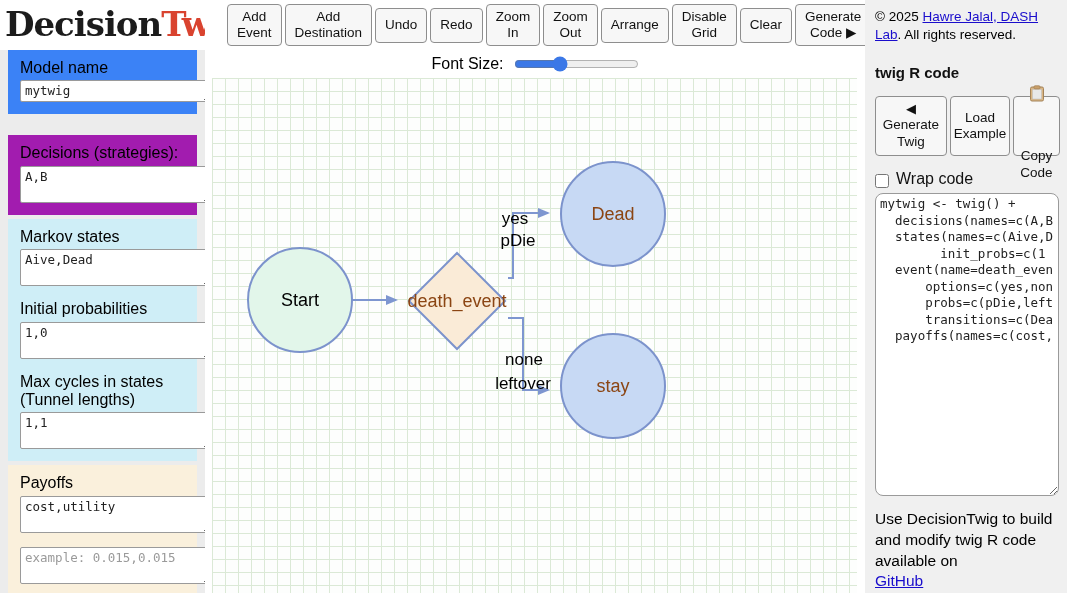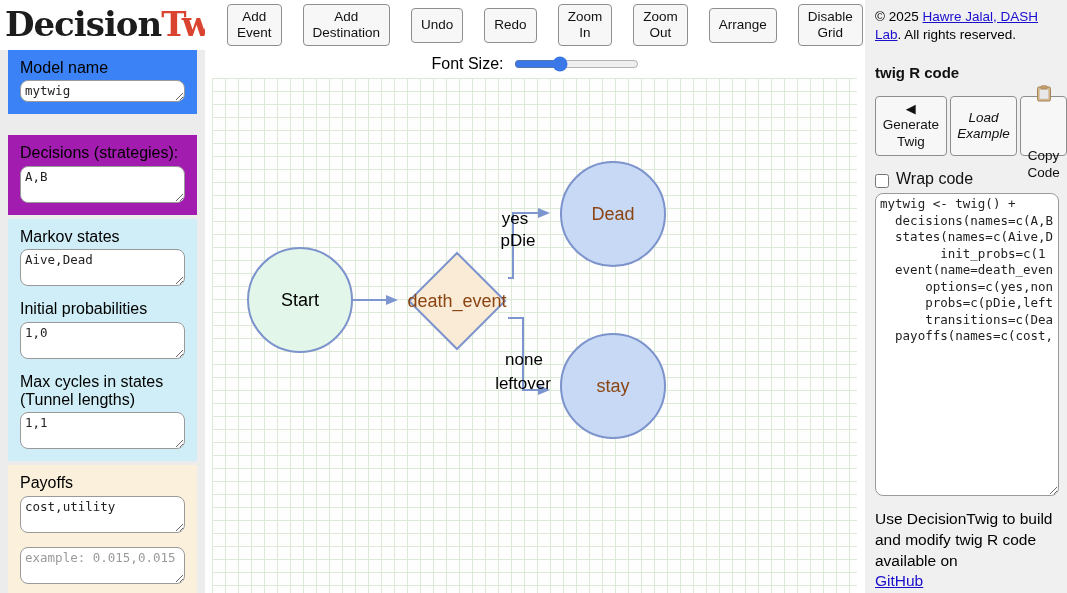--- a/index.html
+++ b/index.html
@@ -31,35 +31,35 @@
   .sidebar { flex: 1; display: flex; flex-direction: column; padding-left: 8px; overflow: hidden; }
   .sec { padding: 9px 12px 12px 12px; width: 189px; }
   .sec-white  { background: #3b82f6; margin-bottom: 21px; }
   .sec-green  { background: #a21caf; margin-bottom: 4px; }
   .sec-blue   { background: #cfeef7; margin-bottom: 4px; }
   .sec-orange { background: #faf0dc; flex: 1; }
   .field { margin-bottom: 14px; }
   .field:last-child { margin-bottom: 0; }
   .field label { display: block; font-size: 16px; line-height: 1.15; margin-bottom: 3px; color: #000; }
   .field textarea {
-    width: 165px; display: block;
+    width: 193px; display: block;
     font-family: "DejaVu Sans Mono", monospace; font-size: 12.5px;
-    border: 1px solid #9a9a9a; border-radius: 8px;
+    border: 1px solid #9a9a9a; border-radius: 2px;
     background: #fff; color: #222;
     padding: 2px 4px; resize: both; overflow: hidden;
   }
   .ta-1 { height: 22px; }
   .ta-2 { height: 37px; }
   .field textarea::placeholder { color: #9a9a9a; }
 
   
   .main-col { flex: 1; display: flex; flex-direction: column; background: #fff; min-width: 0; }
   .toolbar {
     height: 50px; flex: 0 0 50px;
-    display: flex; align-items: center; gap: 21px;
+    display: flex; align-items: center; gap: 3px;
     padding-left: 22px; background: #fff;
   }
   .tb-btn {
     font-family: "Liberation Sans", sans-serif;
     font-size: 13.5px; line-height: 1.2; color: #111;
     background: #f7f7f7; border: 1px solid #8e8e8e; border-radius: 4px;
     padding: 4px 9px; min-height: 35px;
     display: flex; align-items: center; justify-content: center;
     text-align: center; white-space: pre-line; cursor: pointer;
   }
@@ -103,21 +103,21 @@
   .rp-btn {
     font-family: "Liberation Sans", sans-serif;
     font-size: 13.5px; line-height: 1.25; color: #111;
     background: #f7f7f7; border: 1px solid #8e8e8e; border-radius: 4px;
     padding: 4px 5px; height: 60px;
     display: flex; flex-direction: column; align-items: center; justify-content: center;
     text-align: center; white-space: pre-line; cursor: pointer;
   }
   .rp-btn .btn-icon { font-size: 13px; line-height: 1.1; }
   .btn-generate-twig { width: 72px; }
-  .btn-load-example { width: 68px; font-style: italic; }
+  .btn-load-example { width: 60px; }
   .btn-copy-code { width: 47px; gap: 43px; }
   .wrap-row { margin-top: 14px; display: flex; align-items: flex-end; gap: 7px; font-size: 16px; }
   .wrap-row input { width: 14px; height: 14px; }
   .code-area {
     margin-top: 5px; width: 184px; height: 303px;
     font-family: "DejaVu Sans Mono", monospace; font-size: 12.5px; line-height: 1.32;
     border: 1px solid #9a9a9a; border-radius: 8px; background: #fff; color: #222;
     padding: 2px 4px; resize: both; overflow: hidden; white-space: pre;
   }
   .footer-note { margin-top: 10px; font-size: 15.5px; line-height: 1.33; color: #000; }

